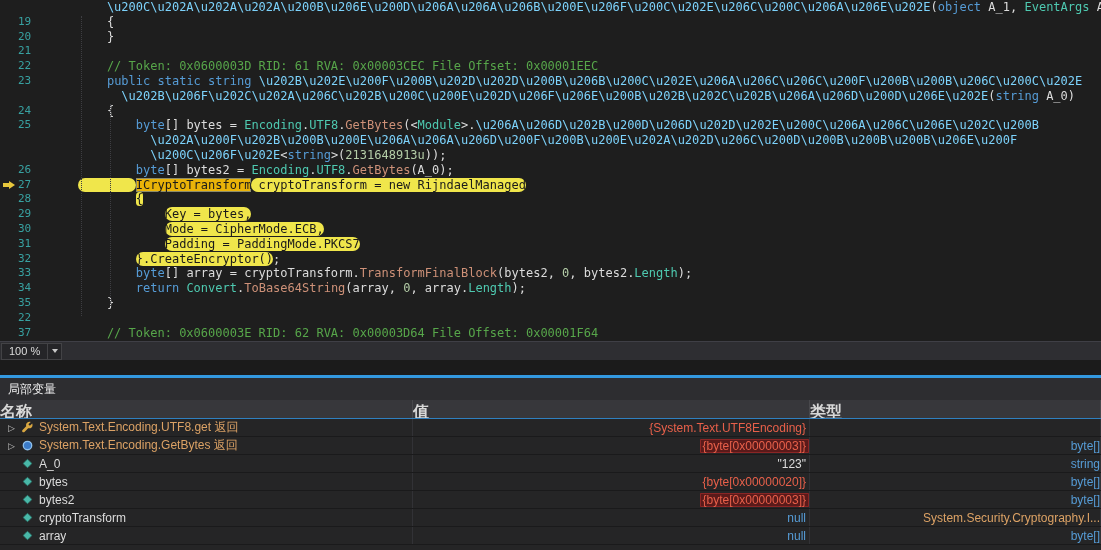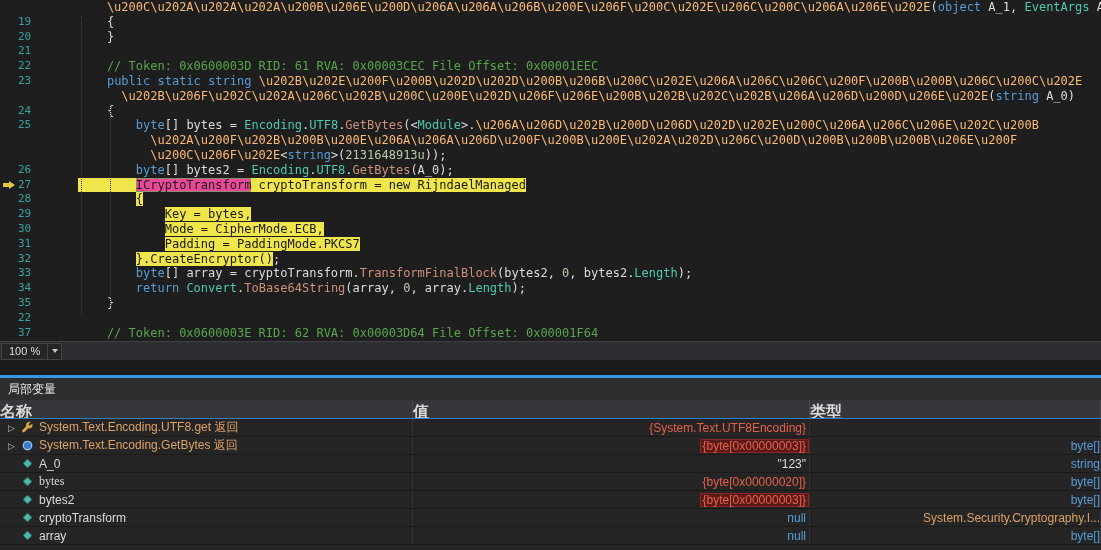--- a/index.html
+++ b/index.html
@@ -14,26 +14,26 @@
   .code-line { display:flex; height:14.8px; line-height:14.8px;
                font-family:"DejaVu Sans Mono", monospace; font-size:12px; }
   .margin { width:18px; flex:none; position:relative; }
   .lnum   { width:44px; flex:none; text-align:left; padding-right:4px;
             color:#38A1A1; font-size:11px; }
   .lcode  { flex:1; min-width:0; padding-left:16px; white-space:pre; overflow:hidden; }
 
   .tk-k { color:#569CD6; }
   .tk-t { color:#4EC9B0; }
   .tk-m { color:#CE9178; }
-  .tk-e { color:#fdba74; }
+  .tk-e { color:#7dd3fc; }
   .tk-c { color:#57A64A; }
   .tk-n { color:#B5CEA8; }
   .tk-p { color:#DCDCDC; }
-  .tk-h  { background:#F0E64B; color:#1A1A1A; }
-  .tk-hb { background:#ec4899; color:#1A1A1A; box-shadow:inset 0 0 0 1px #8C8C6A;text-align:right; }
+  .tk-h  { background:#F0E64B; color:#1A1A1A;border-radius:7px; }
+  .tk-hb { background:#eab308; color:#1A1A1A; box-shadow:inset 0 0 0 1px #8C8C6A;text-align:right; }
 
   .cs-arrow { position:absolute; left:3px; top:3px; width:12px; height:8px; }
   .cs-arrow .shaft { position:absolute; left:0; top:2px; width:6px; height:4px; background:#E7C73C; }
   .cs-arrow .head  { position:absolute; left:6px; top:0; width:0; height:0;
                      border-top:4px solid transparent; border-bottom:4px solid transparent;
                      border-left:6px solid #E7C73C; }
 
   
   .zoom-bar { height:19px; background:#2E2E32; border-top:1px solid #3F3F46;
               display:flex; align-items:center; padding-left:1px; }
@@ -276,21 +276,21 @@
         </div>
       </div>
       <div class="lrow">
         <div class="cell name-cell">
           <span class="expander"></span>
           <span class="vicon">
             <svg viewBox="0 0 16 16">
               <rect x="4.2" y="4.2" width="7.6" height="7.6" rx="1" transform="rotate(45 8 8)" fill="#49B8A8" stroke="#2E7F74"></rect>
             </svg>
           </span>
-          <span class="vname" style="color: rgb(220, 220, 220); font-family: Liberation Serif, serif;">bytes</span>
+          <span class="vname" style="color: rgb(220, 220, 220);">bytes</span>
         </div>
         <div class="cell val-cell">
           <span class="chip" style="color: rgb(232, 96, 74);">{byte[0x00000020]}</span>
         </div>
         <div class="cell type-cell">
           <span class="vtype" style="color: rgb(86, 156, 214);">byte[]</span>
         </div>
       </div>
       <div class="lrow">
         <div class="cell name-cell">

